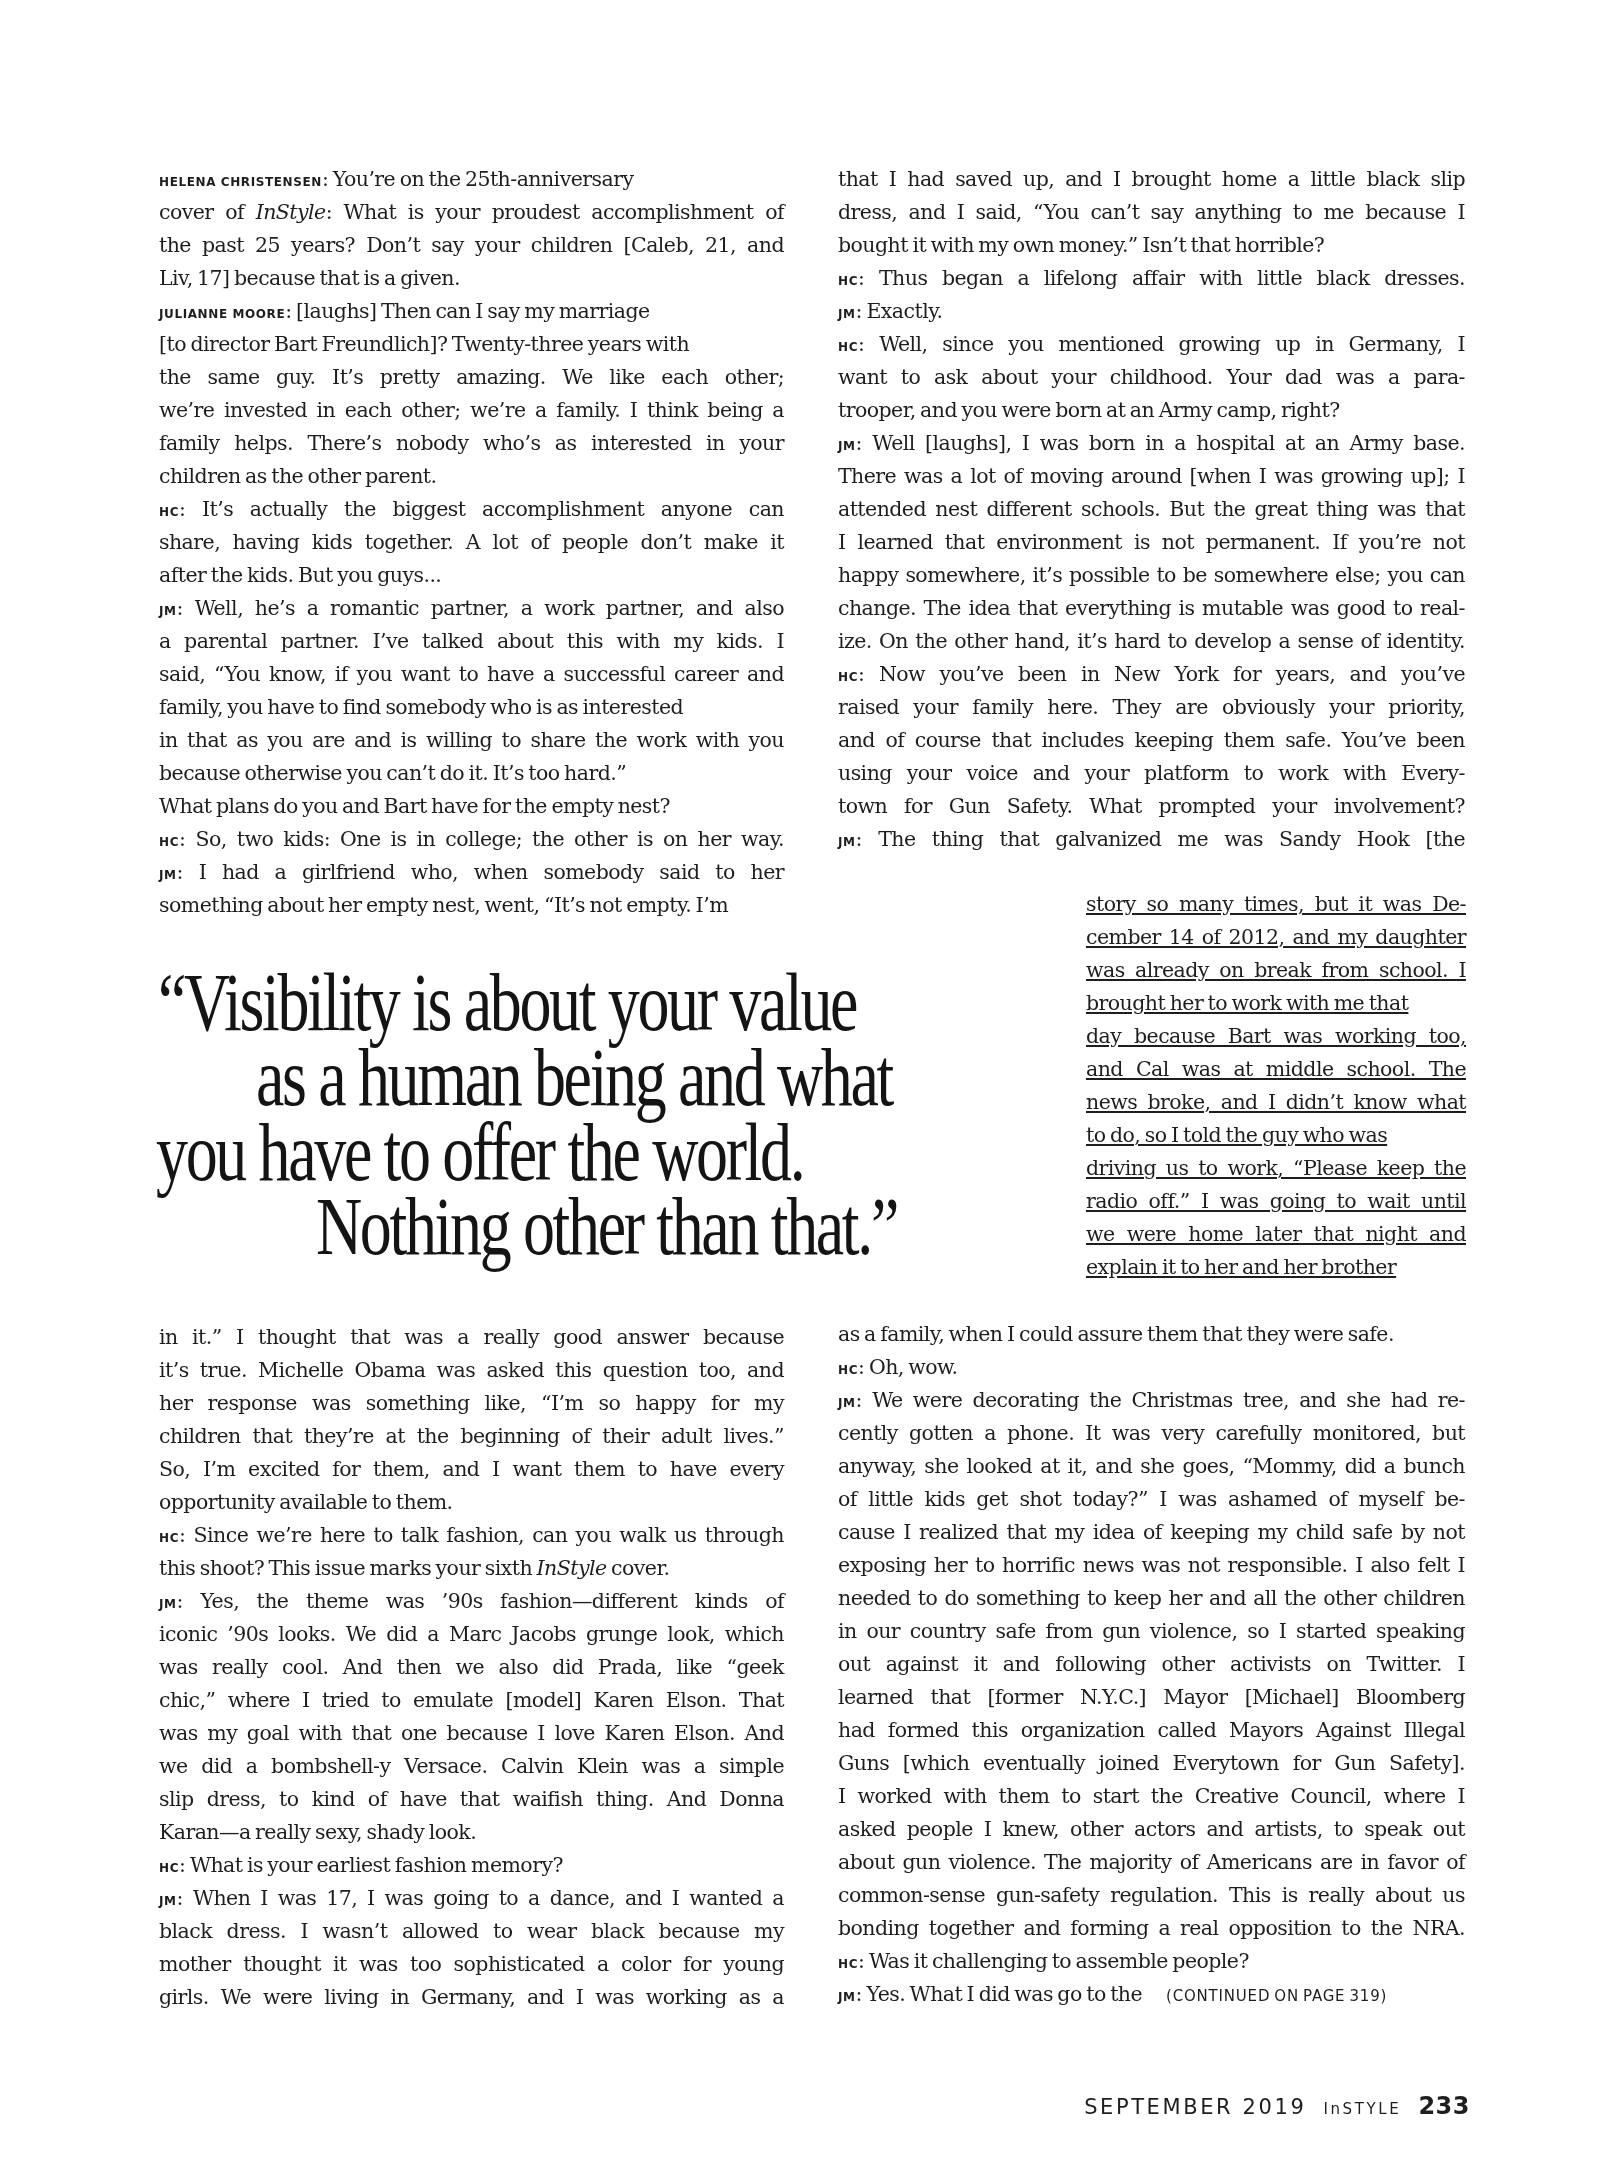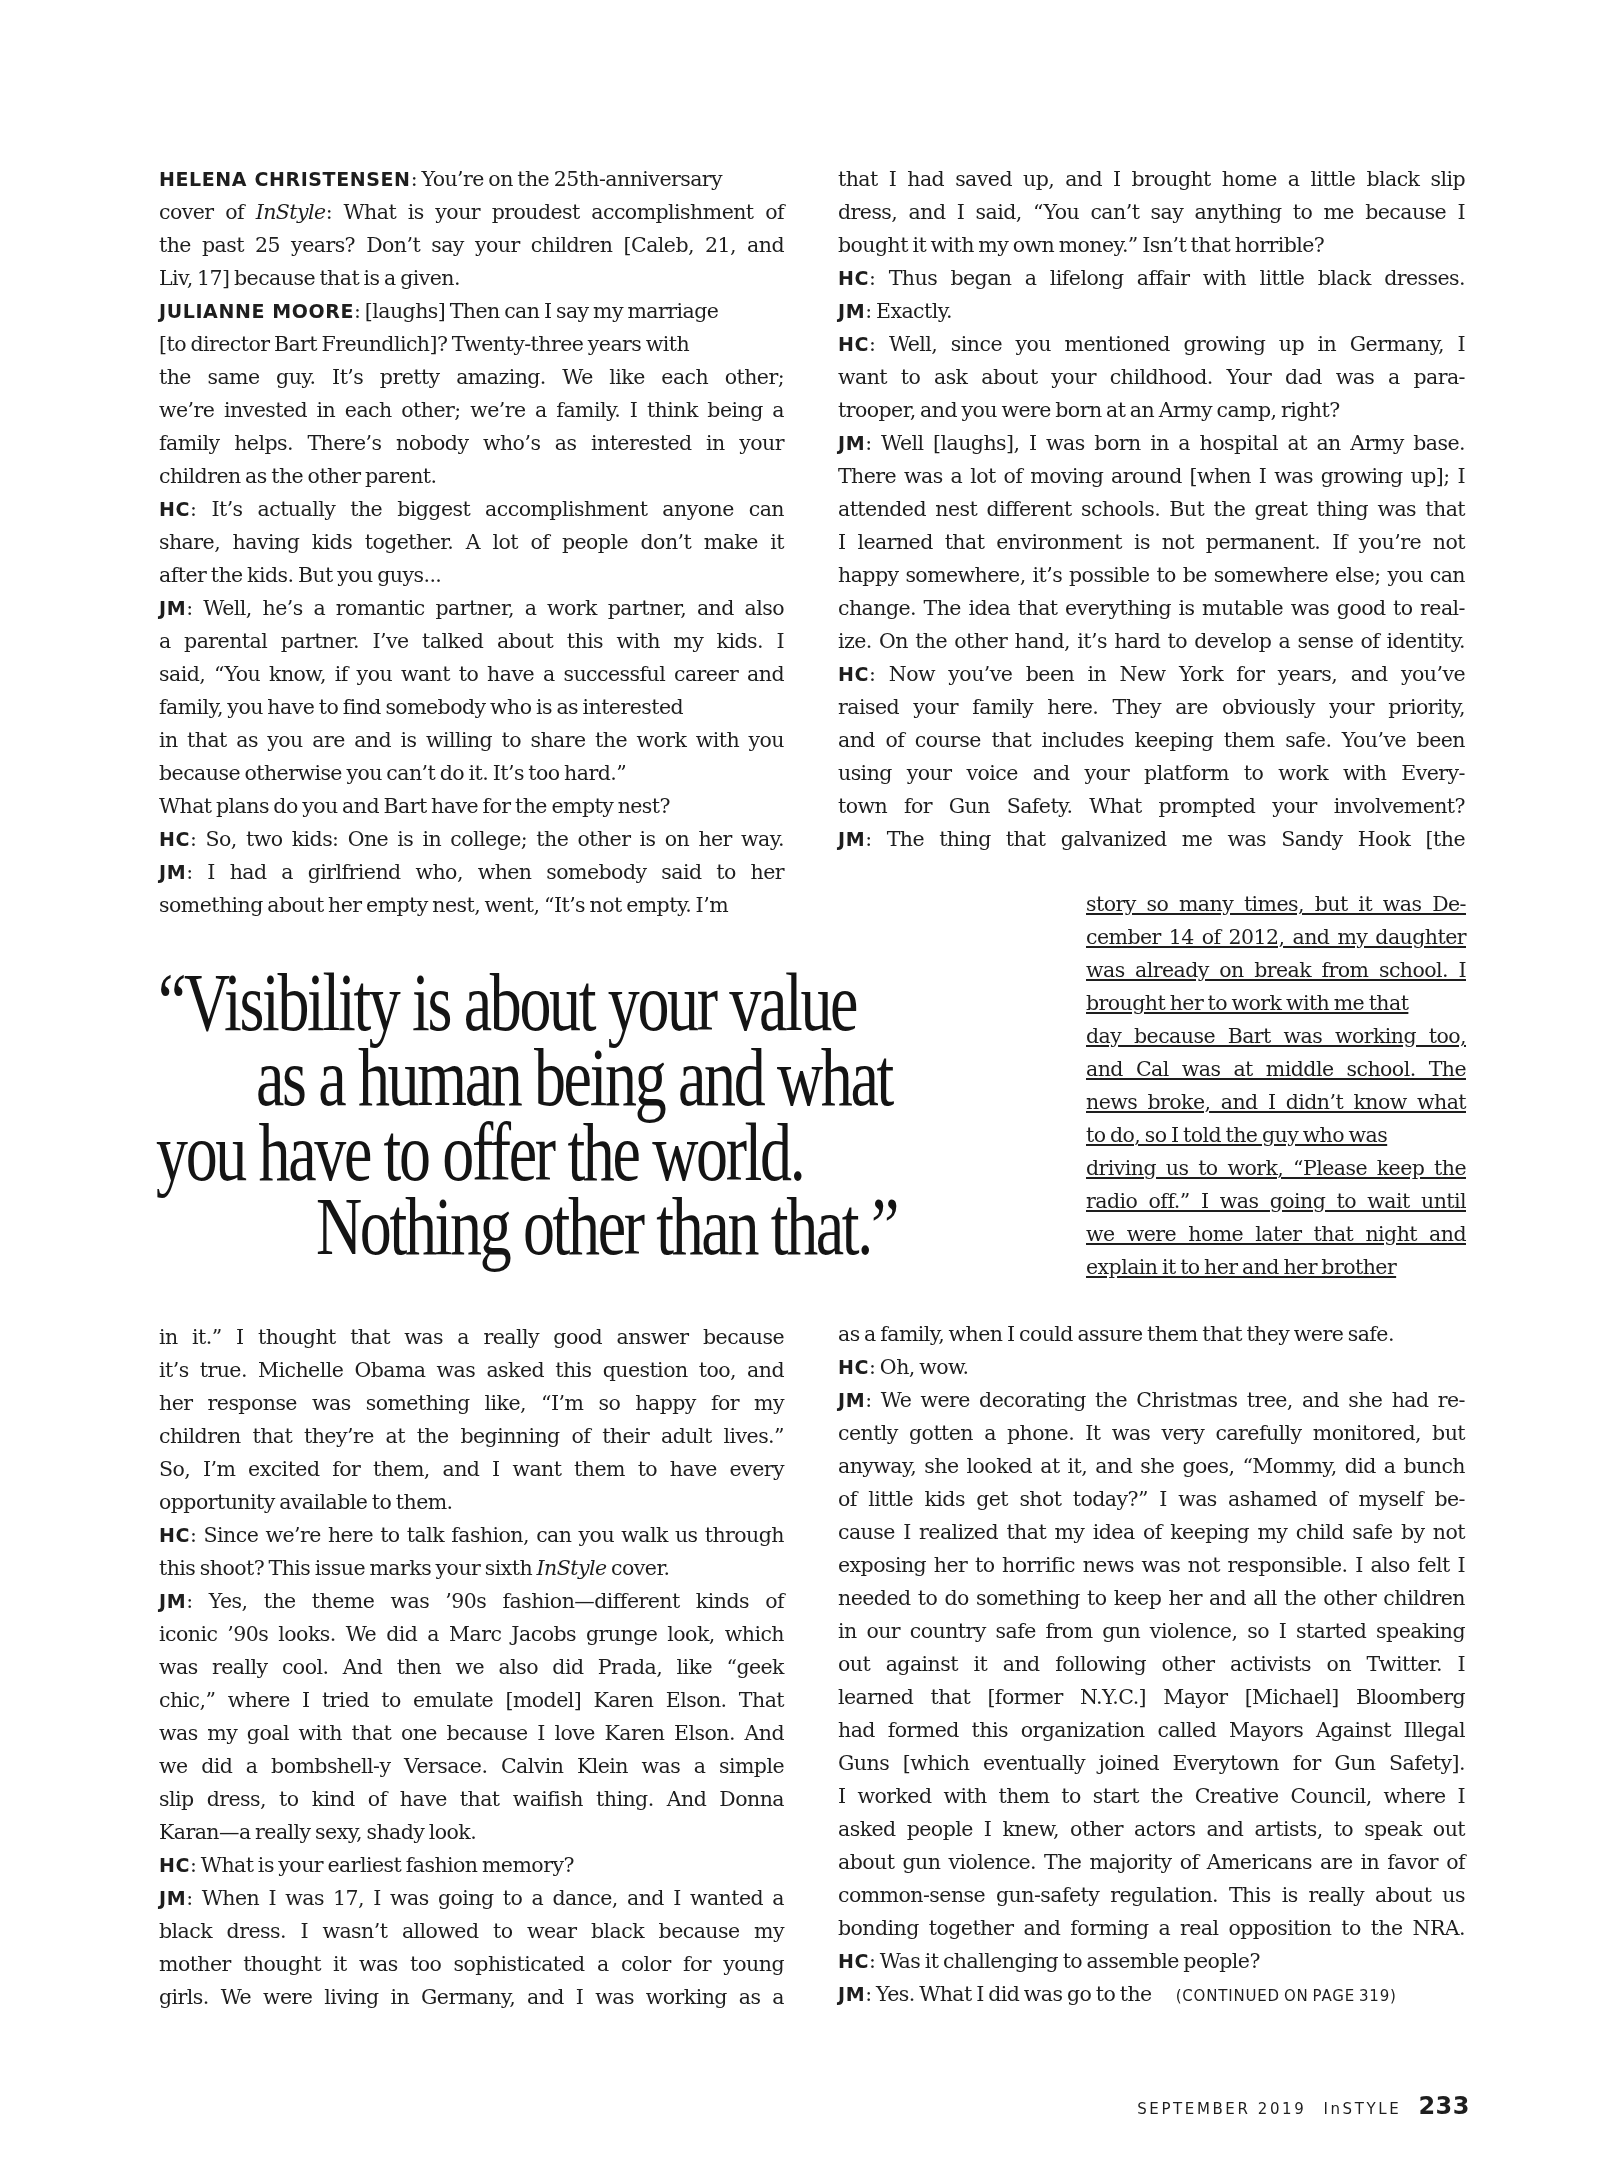--- a/index.html
+++ b/index.html
@@ -8,21 +8,21 @@
   .col { position: absolute; }
   .line {
     display: block; white-space: nowrap; height: 33px; line-height: 33px;
     font-family: "DejaVu Serif", "Liberation Serif", serif;
     font-size: 20.5px; letter-spacing: -0.55px; word-spacing: -1.5px;
     color: #1e1e1e;
   }
   .line.just { text-align: justify; text-align-last: justify; }
   .spk {
     font-family: "DejaVu Sans", "Liberation Sans", sans-serif;
-    font-weight: bold; font-size: 19px; letter-spacing: 0.6px; word-spacing: 0;
+    font-weight: bold; font-size: 12px; letter-spacing: 0.6px; word-spacing: 0;
     color: #1e1e1e;
   }
   i.it { font-style: italic; }
   #col-left-top { left: 159px; top: 163px; width: 625px; }
   #col-left-bottom { left: 159px; top: 1321px; width: 625px; }
   #col-right-top { left: 838px; top: 163px; width: 627px; }
   #col-right-indent { left: 1086px; top: 888px; width: 380px; text-decoration: underline; }
   #col-right-bottom { left: 838px; top: 1318px; width: 627px; }
   .pq {
     position: absolute; white-space: nowrap;
@@ -36,21 +36,21 @@
   #pq-3 { left: 156px; top: 1112px; }
   #pq-4 { left: 316px; top: 1186px; }
   .cont {
     font-family: "DejaVu Sans", "Liberation Sans", sans-serif;
     font-size: 15px; letter-spacing: 0.8px; margin-left: 24px; color: #1e1e1e;
   }
   #footer {
     position: absolute; right: 130px; top: 2092px; white-space: nowrap;
     font-family: "DejaVu Sans", "Liberation Sans", sans-serif; color: #1e1e1e;
   }
-  #footer .issue { font-size: 15px; letter-spacing: 2.6px; }
+  #footer .issue { font-size: 21px; letter-spacing: 2.6px; }
   #footer .mag { font-size: 15px; letter-spacing: 2.6px; margin-left: 12px; }
   #footer .pg { font-size: 24px; font-weight: bold; letter-spacing: 0.5px; margin-left: 12px; }
 </style>
 </head>
 <body>
 
 <div class="page">
   <div class="col" id="col-left-top">
       <span class="line"><span class="spk">HELENA CHRISTENSEN</span><span>: You’re on the 25th-anniversary</span></span>
       <span class="line just"><span>cover of </span><i class="it">InStyle</i><span>: What is your proudest accomplishment of</span></span>

